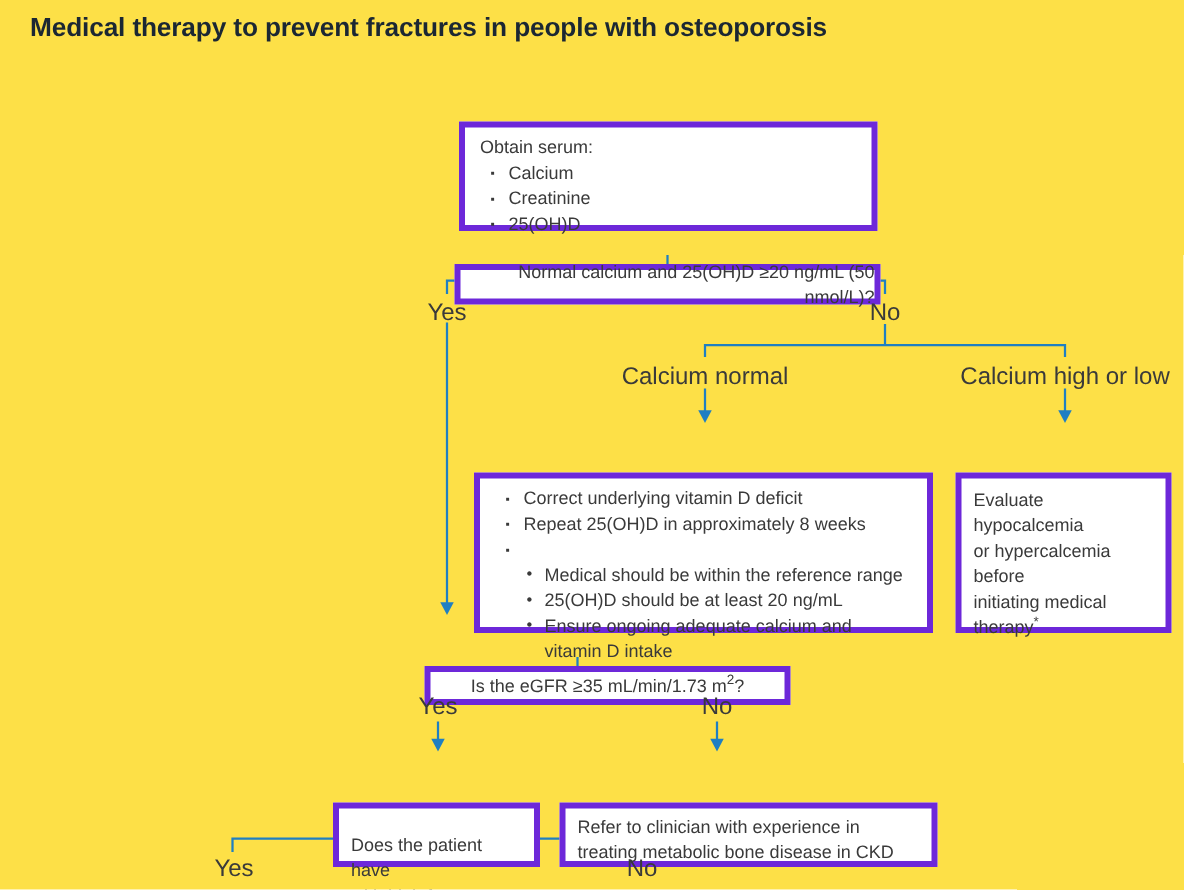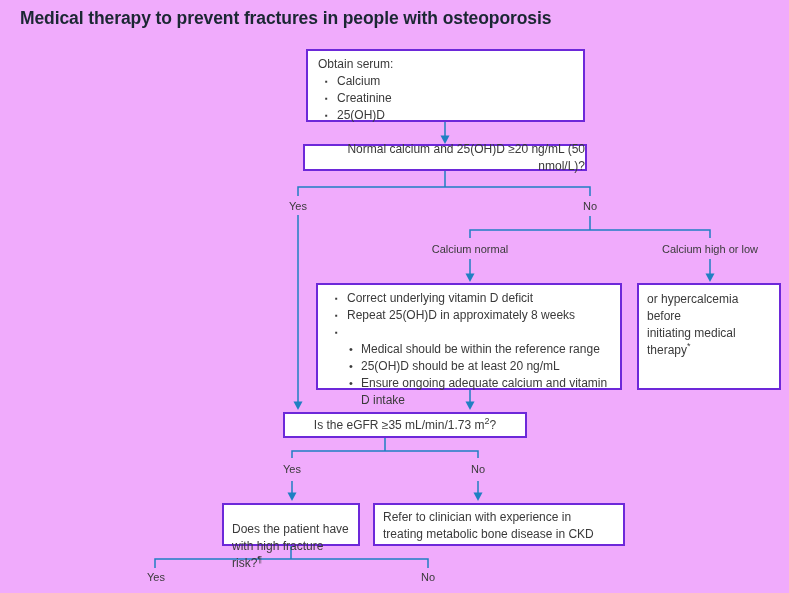--- a/index.html
+++ b/index.html
@@ -1,48 +1,48 @@
 <!DOCTYPE html>
 <html><head>
 <meta charset="utf-8">
 <style>
   html,body{margin:0;padding:0;background:#ffffff;}
   .canvas{
     position:relative;
     width:789px;height:593px;
-    background:#f0abfc;
+    background:#fde047;
     font-family:"Liberation Sans","DejaVu Sans",sans-serif;
     color:#3a3a3a;
     overflow:hidden;
   }
   .title{
     position:absolute;left:20px;top:8px;
     font-size:17.5px;font-weight:bold;color:#1b2733;
     letter-spacing:-0.1px;
   }
   svg.connectors{position:absolute;left:0;top:0;pointer-events:none;}
   .connector{stroke:#1f7fc2;stroke-width:1.5;fill:none;}
   .arrowhead{fill:#1f7fc2;stroke:none;}
   .box{
     position:absolute;
     background:#ffffff;
-    border:2px solid #6d28d9;
+    border:4px solid #6d28d9;
     box-sizing:border-box;
-    font-size:12px;line-height:17px;color:#3a3a3a;
+    font-size:12px;line-height:17px;color:#3a3a3a;margin-top:32px;
   }
   .box.center{display:flex;align-items:center;justify-content:center;text-align:right;}
   .pad{padding:5px 10px;}
   .row{display:flex;}
   .marker{flex:0 0 12px;text-align:left;}
   .marker.sq{font-size:8px;line-height:17px;}
   .marker.dot{font-size:11px;line-height:17px;}
   .lvl1{margin-left:7px;}
   .lvl2{margin-left:21px;}
   .branch-label{
-    position:absolute;font-size:11px;color:#3a3a3a;
+    position:absolute;font-size:16px;color:#3a3a3a;
     transform:translateX(-50%);white-space:nowrap;
   }
   .ln{display:block;}
   sup{font-size:9px;line-height:0;}
 </style>
 </head>
 <body>
 
 <div class="canvas">
 
@@ -154,20 +154,21 @@
       <span class="marker dot">•</span>
       <span>25(OH)D should be at least 20 ng/mL</span>
     </div>
     <div class="row lvl2">
       <span class="marker dot">•</span>
       <span>Ensure ongoing adequate calcium and vitamin D intake</span>
     </div>
   </div>
 
   <div class="box" style="left:637px;top:283px;width:144px;height:107px;padding:6px 8px;">
+    <span class="ln">Evaluate hypocalcemia</span>
     <span class="ln">or hypercalcemia before</span>
     <span>initiating medical therapy</span><sup>*</sup>
   </div>
 
   <div class="box center" style="left:283px;top:412px;width:244px;height:26px;">
     <span><span>Is the eGFR ≥35 mL/min/1.73 m</span><sup>2</sup><span>?</span></span>
   </div>
 
   <div class="branch-label" style="left:292px;top:463px;">Yes</div>
   <div class="branch-label" style="left:478px;top:463px;">No</div>

